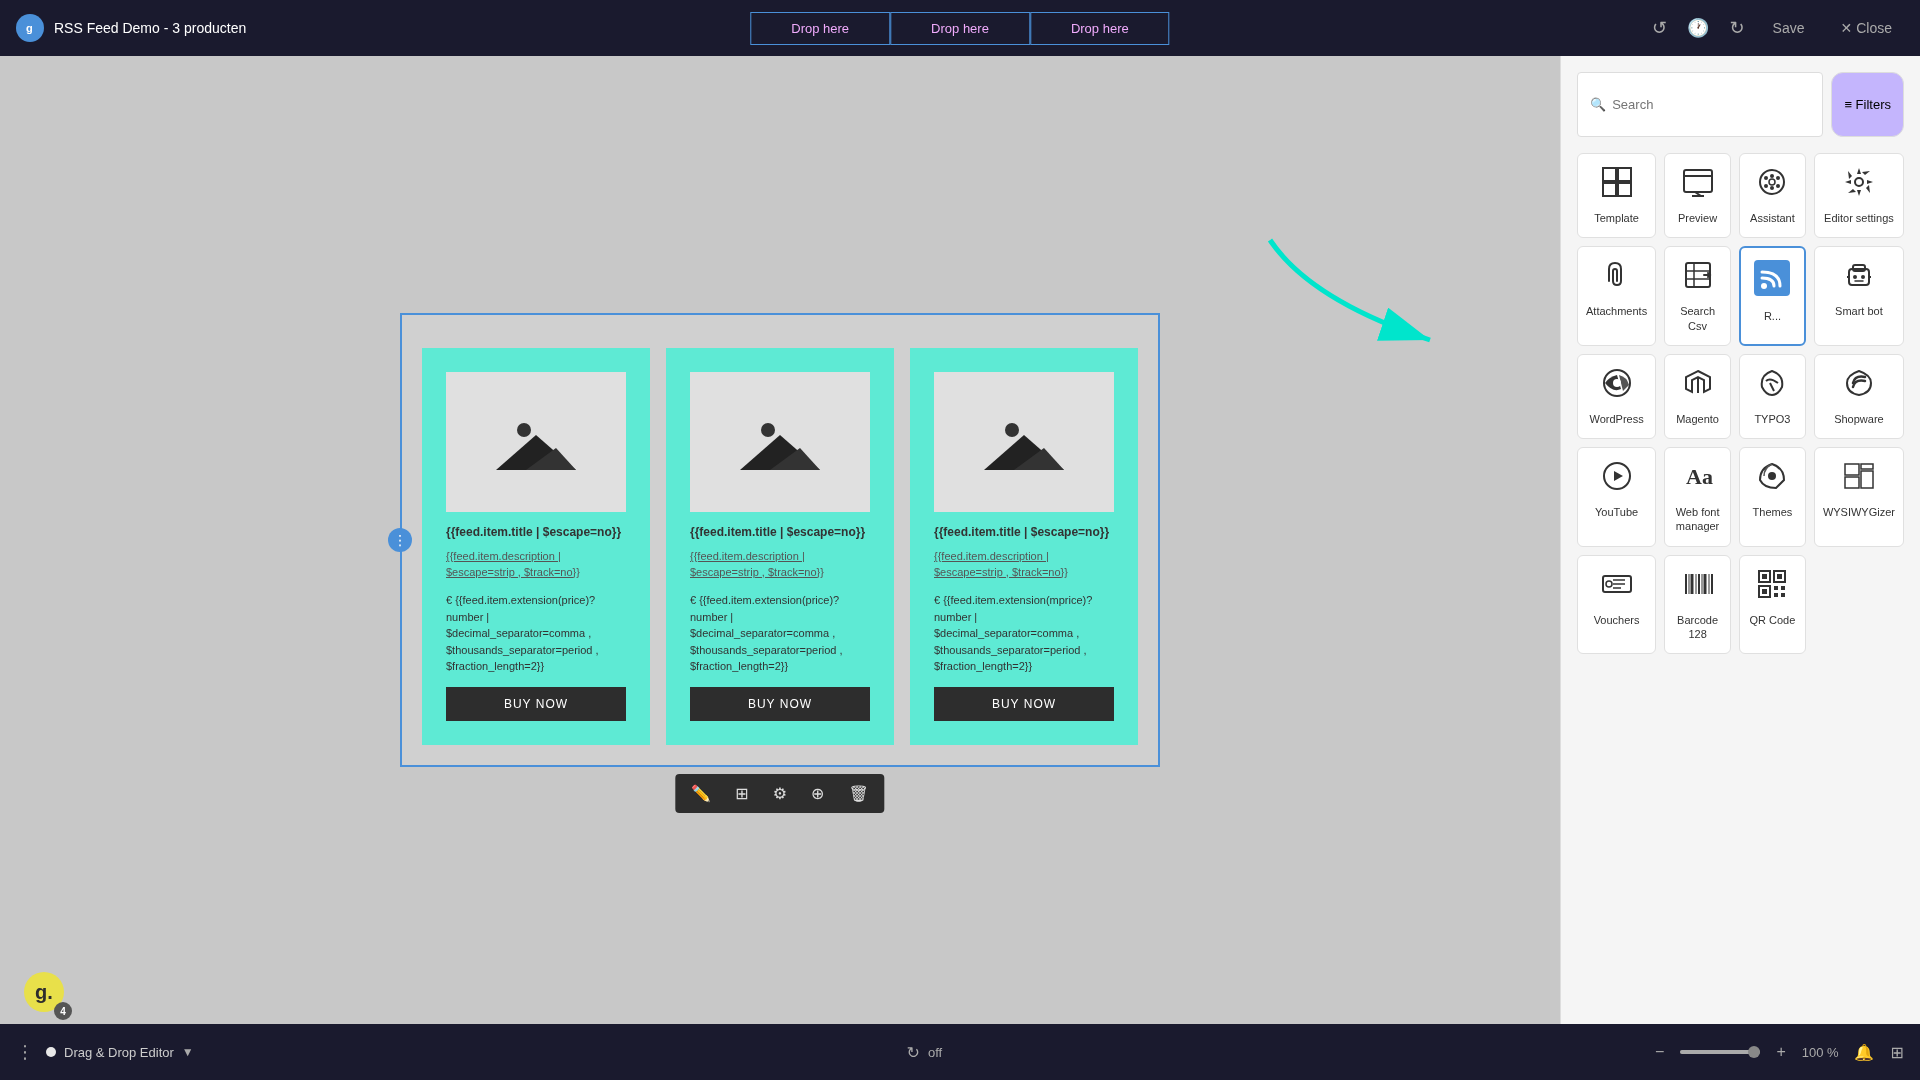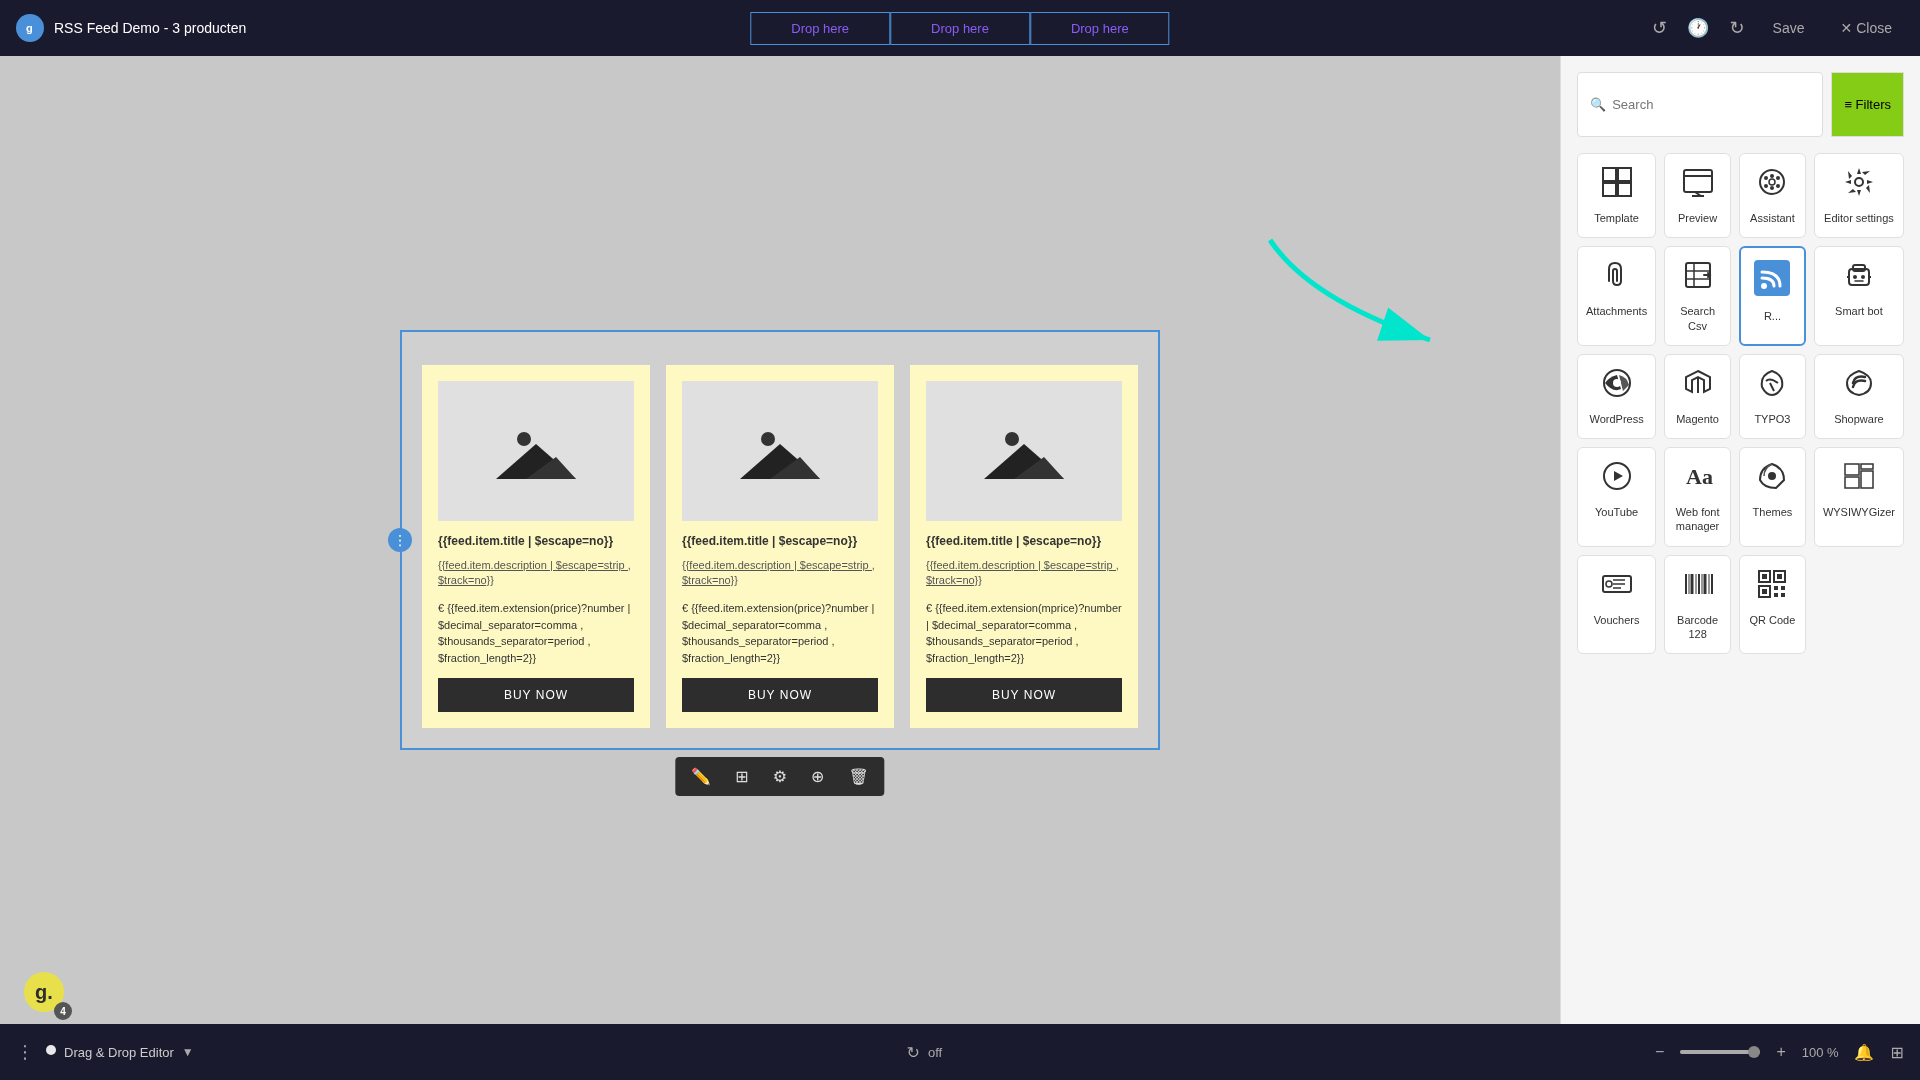--- a/index.html
+++ b/index.html
@@ -12,21 +12,21 @@
       z-index: 100;
     }
     .topbar-logo {
       width: 28px; height: 28px; background: #4a90d9; border-radius: 50%;
       display: flex; align-items: center; justify-content: center;
       color: white; font-size: 12px; font-weight: bold; margin-right: 10px; flex-shrink: 0;
     }
     .topbar-title { color: white; font-size: 14px; flex: 1; }
     .topbar-drops { display: flex; gap: 0; position: absolute; left: 50%; transform: translateX(-50%); }
     .drop-btn {
-      border: 1px solid #4a90d9; background: transparent; color: #8b5cf6;
+      border: 1px solid #4a90d9; background: transparent; color: #f0abfc;
       padding: 8px 40px; cursor: pointer; font-size: 13px; white-space: nowrap;
     }
     .topbar-actions { display: flex; align-items: center; gap: 12px; margin-left: auto; }
     .topbar-icon-btn { background: none; border: none; color: #aaa; cursor: pointer; font-size: 18px; padding: 4px; }
     .save-btn {
       background: none; border: none; color: #aaa; cursor: pointer;
       font-size: 14px; padding: 6px 12px; text-align: right;
     }
     .close-btn {
       background: none; border: none; color: #aaa; cursor: pointer;
@@ -44,21 +44,21 @@
     .canvas {
       background: #d0d0d0;
       border: 2px solid #4a90d9;
       width: 760px;
       padding: 20px;
       position: relative;
     }
 
     
     .product-grid { display: grid; grid-template-columns: 1fr 1fr 1fr; gap: 16px; }
-    .product-card { background: #fef9c3; padding: 16px; margin-top: 13px; }
+    .product-card { background: #5eead4; padding: 24px; margin-top: 13px; }
     .product-image {
       width: 100%; height: 140px; background: #e0e0e0;
       display: flex; align-items: center; justify-content: center; margin-bottom: 12px;
     }
     .img-placeholder svg { width: 80px; height: 60px; }
     .product-title { font-size: 12px; font-weight: 600; color: #333; margin-bottom: 8px; line-height: 1.4; }
     .product-desc { font-size: 11px; color: #555; margin-bottom: 12px; line-height: 1.4; text-decoration: underline; }
     .product-price { font-size: 11px; color: #333; margin-bottom: 12px; line-height: 1.5; }
     .buy-btn {
       width: 100%; background: #2d2d2d; color: white; border: none;
@@ -93,42 +93,42 @@
     .search-bar {
       display: flex; gap: 8px; margin-bottom: 16px;
     }
     .search-input {
       flex: 1; border: 1px solid #ddd; background: white;
       padding: 8px 12px; border-radius: 4px; font-size: 13px; outline: none;
       display: flex; align-items: center; gap: 6px;
     }
     .search-input input { border: none; outline: none; width: 100%; font-size: 13px; }
     .filter-btn {
-      border: 1px solid #ddd; background: #84cc16; padding: 24px 12px;
-      border-radius: 0; cursor: pointer; font-size: 13px; white-space: nowrap;
+      border: 1px solid #ddd; background: #c4b5fd; padding: 24px 12px;
+      border-radius: 12px; cursor: pointer; font-size: 13px; white-space: nowrap;
     }
 
     .plugins-grid { display: grid; grid-template-columns: 1fr 1fr 1fr 1fr; gap: 8px; }
     .plugin-item {
       background: white; border: 1px solid #e0e0e0; border-radius: 6px;
       padding: 12px 8px; display: flex; flex-direction: column;
       align-items: center; gap: 8px; cursor: pointer; text-align: center;
     }
     .plugin-icon { font-size: 28px; line-height: 1; }
     .plugin-label { font-size: 11px; color: #333; line-height: 1.3; }
 
     
     .status-bar {
       position: absolute; bottom: 0; left: 0; right: 0; height: 56px;
       background: #1a1a2e; display: flex; align-items: center; padding: 0 16px;
       z-index: 100;
     }
     .status-left { display: flex; align-items: center; gap: 12px; }
     .status-menu-btn { background: none; border: none; color: #aaa; cursor: pointer; font-size: 18px; }
-    .status-editor { display: flex; gap: 8px; }
+    .status-editor { display: flex; align-items: center; gap: 8px; }
     .status-dot { width: 10px; height: 10px; background: #e8e8e8; border-radius: 50%; }
     .status-label { color: #ccc; font-size: 13px; }
     .status-arrow { color: #aaa; font-size: 12px; }
     .status-center { flex: 1; display: flex; align-items: center; justify-content: center; gap: 8px; }
     .status-icon { background: none; border: none; color: #aaa; cursor: pointer; font-size: 16px; }
     .status-off { color: #aaa; font-size: 13px; }
     .status-right { display: flex; align-items: center; gap: 16px; }
     .zoom-out-btn { background: none; border: none; color: #aaa; cursor: pointer; font-size: 16px; }
     .zoom-bar { width: 80px; height: 4px; background: #444; border-radius: 2px; position: relative; }
     .zoom-bar-fill { width: 100%; height: 100%; background: #aaa; border-radius: 2px; }

